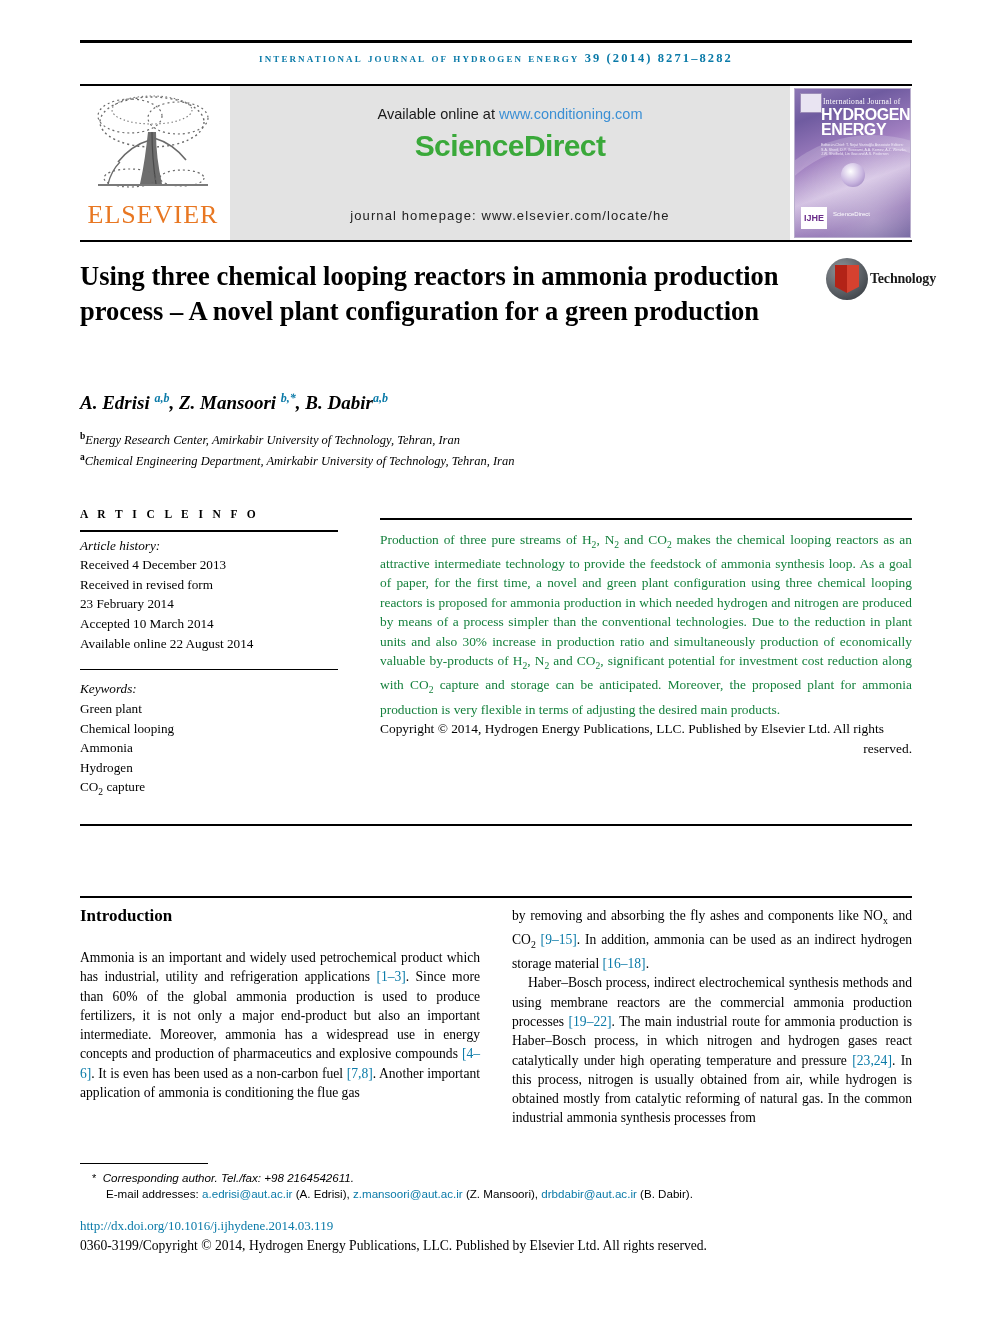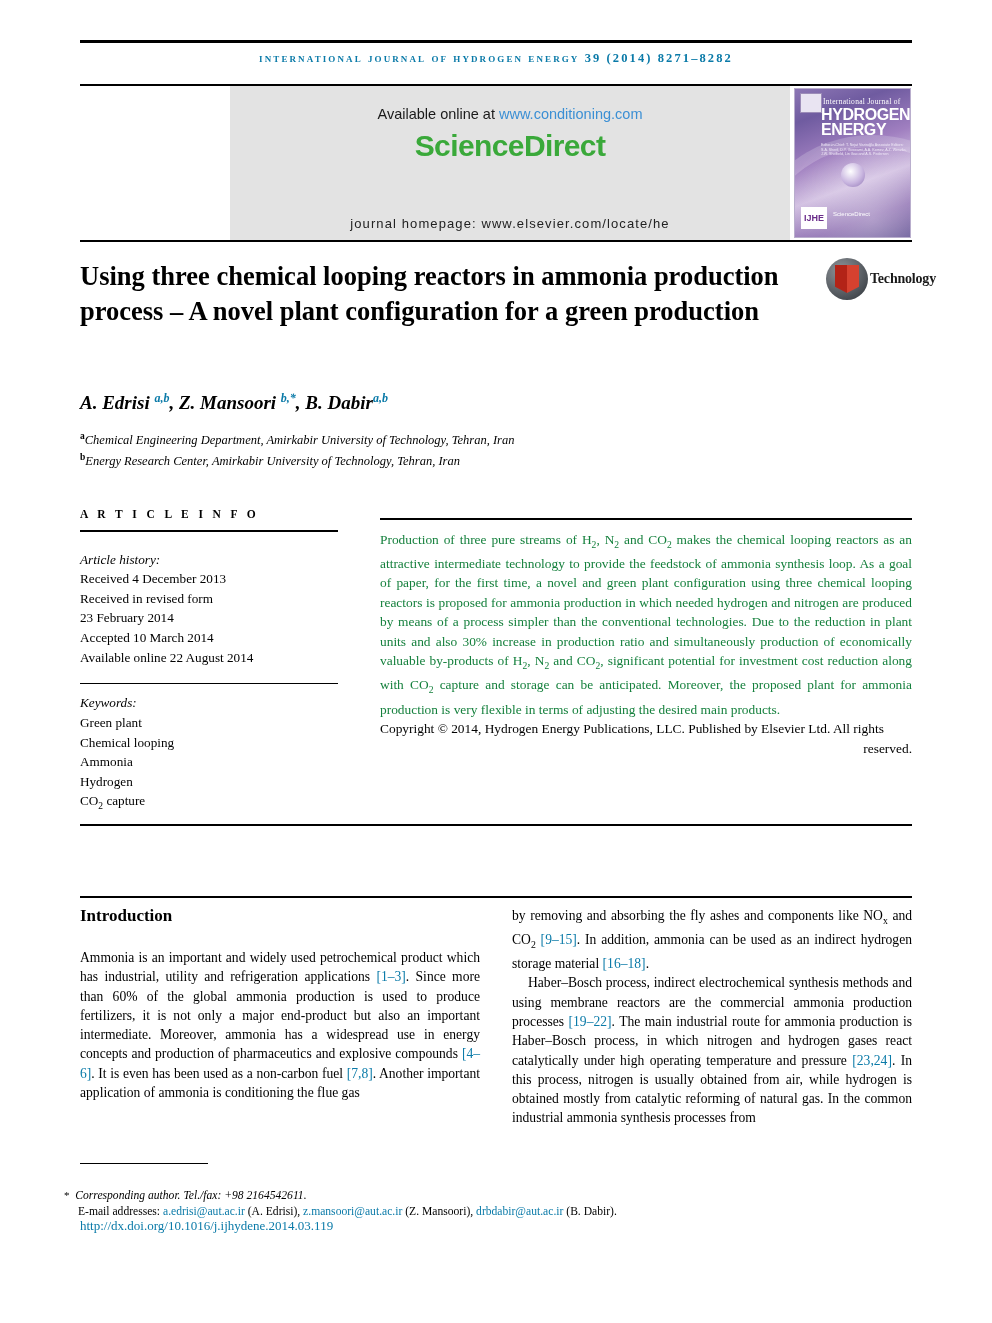--- a/index.html
+++ b/index.html
@@ -88,21 +88,20 @@
   }
   .homepage-line {
     position: absolute;
     left: 0; top: 122px;
     width: 560px;
     text-align: center;
     font-family: "Liberation Sans", sans-serif;
     font-size: 13px;
     color: #222;
     letter-spacing: 1.1px;
-    margin-top: 8px;
   }
 
   
   .elsevier {
     position: absolute;
     left: 2px; top: 6px;
     width: 142px; height: 148px;
   }
   .tree-svg { position: absolute; left: 8px; top: 2px; }
   .elsevier-word {
@@ -279,21 +278,21 @@
     margin-top: 10px;
   }
   .hr-thin2 {
     height: 1.2px;
     background: #000;
   }
   .info-body {
     font-family: "Liberation Serif", serif;
     font-size: 13.2px;
     line-height: 19.6px;
-    margin-top: 18px;
+    margin-top: 4px;
     color: #000;
   }
   .info-body .ital { font-style: italic; }
   .kw-block { margin-top: 9px; }
   .abs-body {
     font-family: "Liberation Serif", serif;
     font-size: 13.4px;
     line-height: 19.5px;
     text-align: justify;
     margin-top: 10px;
@@ -343,27 +342,26 @@
 
   
   .foot-rule {
     position: absolute;
     left: 80px; top: 1163px;
     width: 128px; height: 1.2px;
     background: #000;
   }
   .foot {
     position: absolute;
-    left: 64px; top: 1170px;
+    left: 92px; top: 1170px;
     width: 832px;
-    font-family: Liberation Serif, serif;
+    font-family: Liberation Sans, sans-serif;
     font-size: 11.6px;
     line-height: 16px;
     color: #000;
-    margin-top: 17px;
   }
   .foot .star { font-size: 11px; }
   .foot .ital { font-style: italic; }
   .foot-line2 { margin-left: 14px; }
   .mail { color: #0a7aa8; }
   .doi {
     position: absolute;
     left: 80px; top: 1218px;
     font-family: "Liberation Serif", serif;
     font-size: 13px;
@@ -384,20 +382,39 @@
 
 <div class="page">
 
   <div class="runhead-rule"></div>
   <div class="runhead">International Journal of Hydrogen Energy 39 (2014) 8271–8282</div>
 
   <div class="masthead">
     <div class="masthead-rule-top"></div>
     <div class="masthead-rule-bot"></div>
 
+    <div class="elsevier">
+      <svg class="tree-svg" width="126" height="108" viewBox="0 0 126 108">
+        <g fill="#585858">
+          <ellipse cx="62" cy="30" rx="52" ry="25" fill="none" stroke="#6a6a6a" stroke-width="1.4" stroke-dasharray="2 3"></ellipse>
+          <ellipse cx="40" cy="24" rx="32" ry="17" fill="none" stroke="#6a6a6a" stroke-width="1.2" stroke-dasharray="2 3"></ellipse>
+          <ellipse cx="88" cy="26" rx="30" ry="16" fill="none" stroke="#6a6a6a" stroke-width="1.2" stroke-dasharray="2 3"></ellipse>
+          <ellipse cx="62" cy="18" rx="40" ry="14" fill="none" stroke="#7a7a7a" stroke-width="1.1" stroke-dasharray="1.5 2.5"></ellipse>
+          <path d="M58 40 C56 58 54 74 50 92 L72 92 C68 74 66 58 66 40 Z" fill="#6e6e6e"></path>
+          <path d="M62 40 C62 56 63 72 66 92" stroke="#4a4a4a" stroke-width="1.2" fill="none"></path>
+          <path d="M60 48 C46 52 36 60 28 70" stroke="#6a6a6a" stroke-width="1.6" fill="none"></path>
+          <path d="M64 46 C78 50 88 58 96 68" stroke="#6a6a6a" stroke-width="1.6" fill="none"></path>
+          <path d="M30 70 C24 76 20 84 18 92" stroke="#6a6a6a" stroke-width="1.3" fill="none"></path>
+          <ellipse cx="40" cy="86" rx="26" ry="9" fill="none" stroke="#6a6a6a" stroke-width="1.2" stroke-dasharray="2 3"></ellipse>
+          <ellipse cx="92" cy="86" rx="22" ry="8" fill="none" stroke="#6a6a6a" stroke-width="1.2" stroke-dasharray="2 3"></ellipse>
+          <rect x="8" y="92" width="110" height="2" fill="#7a7a7a"></rect>
+        </g>
+      </svg>
+      <div class="elsevier-word">ELSEVIER</div>
+    </div>
 
     <div class="sd-band">
       <div class="avail-line">
         <span>Available online at </span><span class="url">www.conditioning.com</span>
       </div>
       <div class="sd-logo">ScienceDirect</div>
       <div class="homepage-line">journal homepage: www.elsevier.com/locate/he</div>
     </div>
 
     <div class="cover">
@@ -420,24 +437,24 @@
   <div class="crossmark">
     <div class="cm-badge">
       <div class="cm-book"></div>
     </div>
     <div class="cm-word">Technology</div>
   </div>
 
   <div class="authors">A. Edrisi <sup>a,b</sup>, Z. Mansoori <sup>b,*</sup>, B. Dabir<sup>a,b</sup></div>
   <div class="affil">
     <div>
+      <sup>b</sup><span>Energy Research Center, Amirkabir University of Technology, Tehran, Iran</span>
+    </div>
+    <div>
       <sup>a</sup><span>Chemical Engineering Department, Amirkabir University of Technology, Tehran, Iran</span>
-    </div>
-    <div>
-      <sup>b</sup><span>Energy Research Center, Amirkabir University of Technology, Tehran, Iran</span>
     </div>
   </div>
 
   <div class="info-col">
     <div class="sec-head">A R T I C L E   I N F O</div>
     <div class="hr-thin"></div>
     <div class="info-body">
       <div class="ital">Article history:</div>
       <div>Received 4 December 2013</div>
       <div>Received in revised form</div>
@@ -469,14 +486,15 @@
     <p class="para">by removing and absorbing the fly ashes and components like NO<sub>x</sub> and CO<sub>2</sub> <span class="ref">[9–15]</span>. In addition, ammonia can be used as an indirect hydrogen storage material <span class="ref">[16–18]</span>.</p>
     <p class="para">Haber–Bosch process, indirect electrochemical synthesis methods and using membrane reactors are the commercial ammonia production processes <span class="ref">[19–22]</span>. The main industrial route for ammonia production is Haber–Bosch process, in which nitrogen and hydrogen gases react catalytically under high operating temperature and pressure <span class="ref">[23,24]</span>. In this process, nitrogen is usually obtained from air, while hydrogen is obtained mostly from catalytic reforming of natural gas. In the common industrial ammonia synthesis processes from</p>
   </div>
 
   <div class="foot-rule"></div>
   <div class="foot">
     <div><span class="star">*</span> &nbsp;<span class="ital">Corresponding author. Tel./fax: +98 2164542611.</span></div>
     <div class="foot-line2">E-mail addresses: <span class="mail">a.edrisi@aut.ac.ir</span> (A. Edrisi), <span class="mail">z.mansoori@aut.ac.ir</span> (Z. Mansoori), <span class="mail">drbdabir@aut.ac.ir</span> (B. Dabir).</div>
   </div>
   <div class="doi">http://dx.doi.org/10.1016/j.ijhydene.2014.03.119</div>
+  <div class="issn">0360-3199/Copyright © 2014, Hydrogen Energy Publications, LLC. Published by Elsevier Ltd. All rights reserved.</div>
 
 </div>
 
 </body></html>

